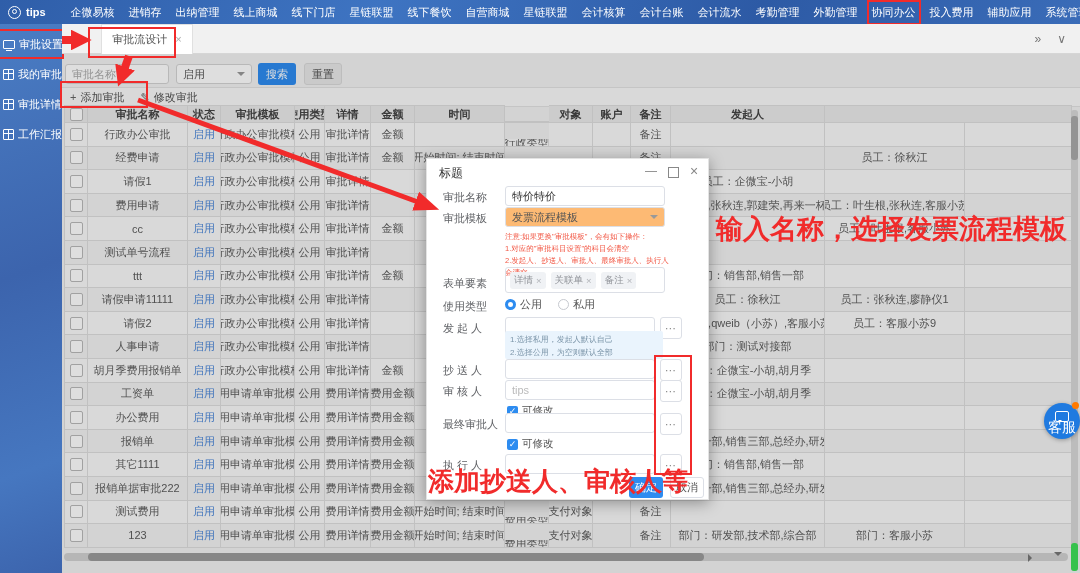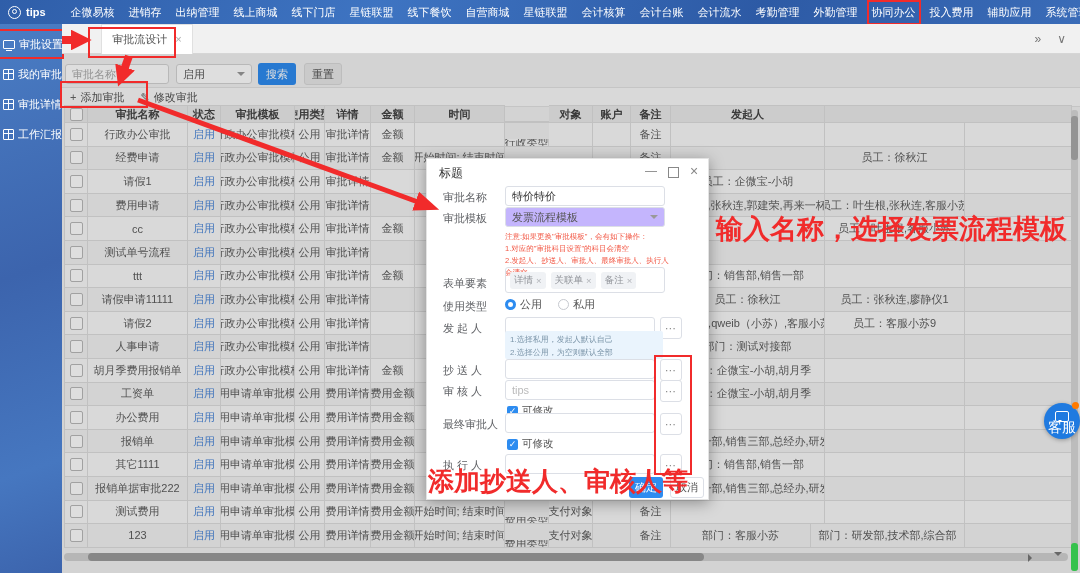--- a/index.html
+++ b/index.html
@@ -83,21 +83,21 @@
          box-shadow:0 3px 14px rgba(0,0,0,.35);border:1px solid #e3e3e3;box-sizing:border-box;font-size:11px;color:#555;}
   .m-title{position:absolute;left:12px;top:6px;font-size:12px;color:#333;}
   .m-ctrl{position:absolute;top:5px;color:#888;font-size:12px;cursor:pointer;line-height:14px;}
   .m-min{left:218px;}
   .m-max{left:241px;width:9px;height:9px;border:1.2px solid #888;top:8px;}
   .m-close{left:263px;font-size:14px;}
   .m-label{position:absolute;left:16px;width:60px;color:#606266;}
   .m-input{position:absolute;left:78px;height:20px;border:1px solid #dcdfe6;border-radius:3px;background:#fff;
            box-sizing:border-box;font-size:11px;color:#333;padding:0 6px;outline:none;font-family:inherit;}
   .m-input::placeholder{color:#bbb;}
-  .m-select{position:absolute;left:78px;width:160px;height:20px;border:1px solid #dcdfe6;border-radius:3px;background:#c4b5fd;
+  .m-select{position:absolute;left:78px;width:160px;height:20px;border:1px solid #dcdfe6;border-radius:3px;background:#fdba74;
             box-sizing:border-box;display:flex;align-items:center;justify-content:space-between;padding:0 6px;cursor:pointer;}
   .m-warn{position:absolute;left:78px;top:72px;width:170px;color:#f25643;font-size:7.5px;line-height:12px;}
   .m-tags{position:absolute;left:78px;top:108px;width:160px;height:26px;border:1px solid #dcdfe6;border-radius:3px;
           display:flex;align-items:center;gap:5px;padding:0 4px;box-sizing:border-box;}
   .tag{background:#f0f2f5;color:#909399;border-radius:3px;font-size:9.5px;padding:2px 4px;display:flex;gap:3px;align-items:center;}
   .tag-x::before{content:"×";color:#b0b3b8;cursor:pointer;}
   .m-radio-row{position:absolute;left:78px;top:138px;display:flex;gap:16px;align-items:center;}
   .radio{display:flex;align-items:center;gap:4px;cursor:pointer;}
   .rdot{width:11px;height:11px;border:1px solid #c6c9cf;border-radius:50%;box-sizing:border-box;background:#fff;}
   .rdot.sel{border:3.5px solid #2d8cf0;}
@@ -592,22 +592,22 @@
             <span class="td w2 c-status">启用</span>
             <span class="td w3">费用申请单审批模板</span>
             <span class="td w4">公用</span>
             <span class="td w5">费用详情</span>
             <span class="td w6">费用金额</span>
             <span class="td w7">开始时间; 结束时间</span>
             <span class="td w8">费用类型</span>
             <span class="td w9">支付对象</span>
             <span class="td w10"></span>
             <span class="td w11">备注</span>
+            <span class="td w12">部门：研发部,技术部,综合部</span>
             <span class="td w13">部门：客服小苏</span>
-            <span class="td w12">部门：研发部,技术部,综合部</span>
             <span class="td w14"></span>
           </div>
 
       </div>
     </div>
 
     <div class="hscroll">
         <span class="hthumb"></span>
       </div>
     <span class="harrow"></span>

